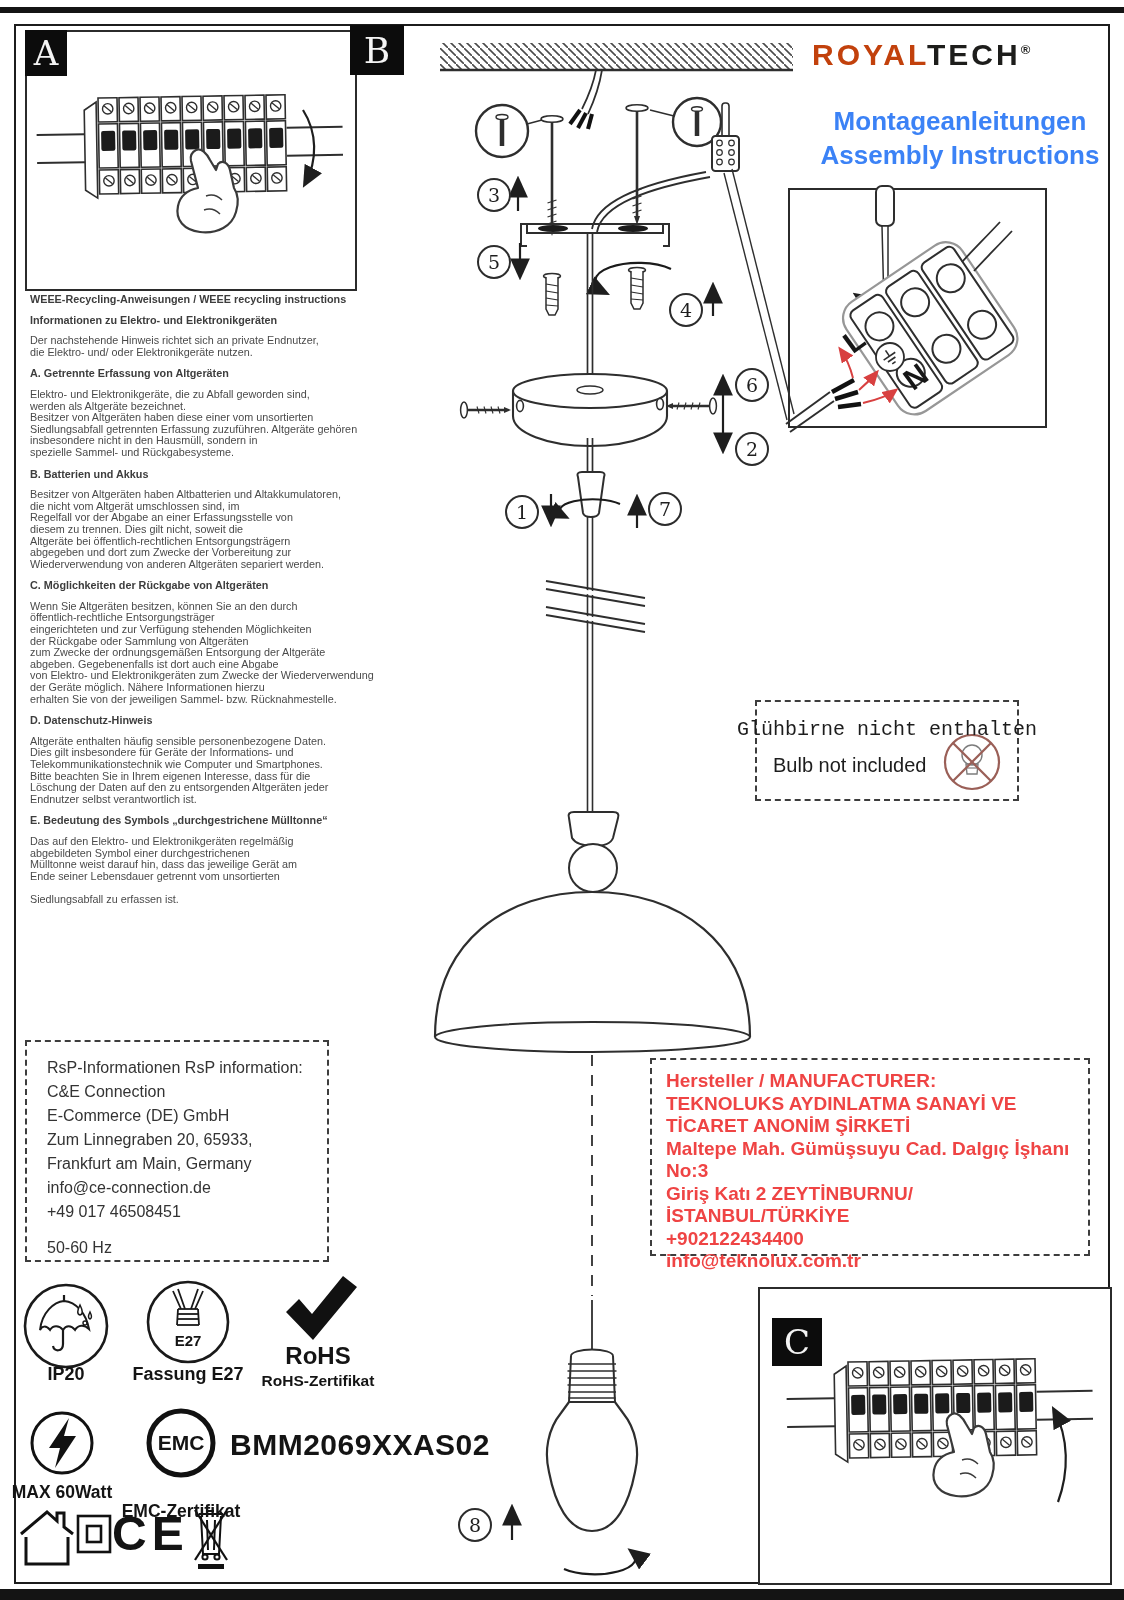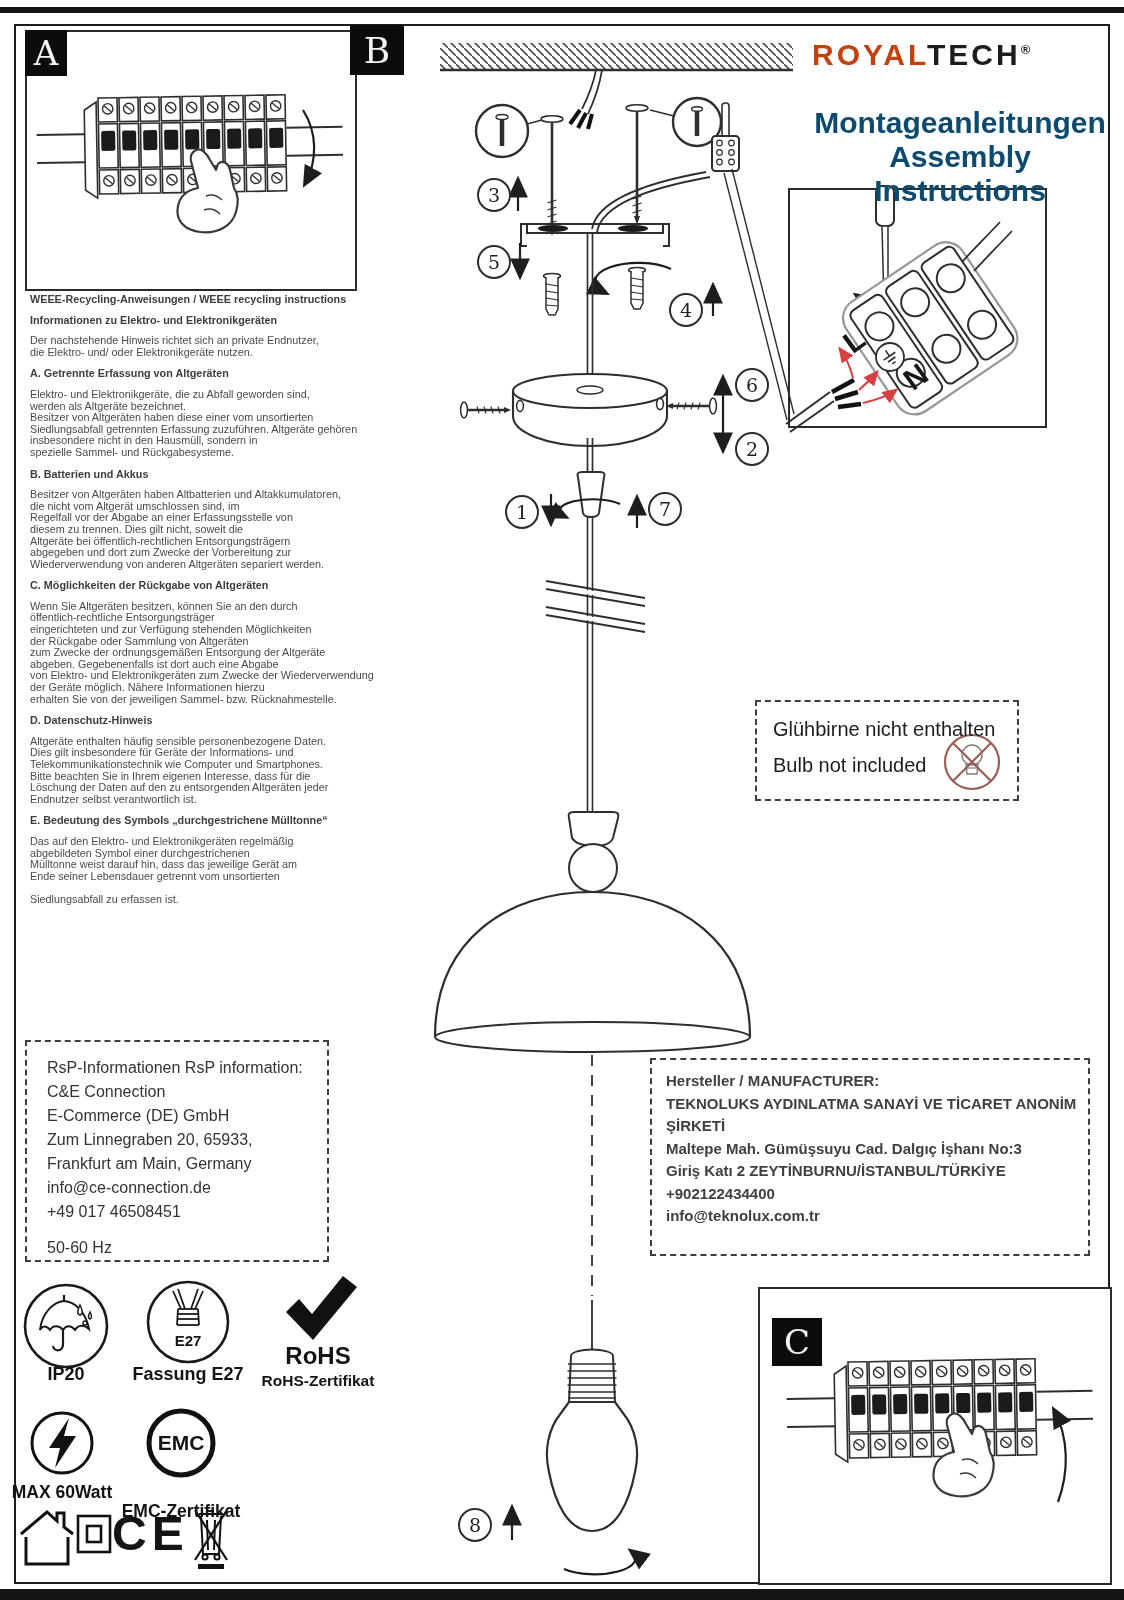--- a/index.html
+++ b/index.html
@@ -9,26 +9,26 @@
   .frame{position:absolute;left:14px;top:24px;width:1092px;height:1556px;border:2.4px solid #1c1c1c;}
   .solidbox{position:absolute;border:2.2px solid #2b2b2b;background:#fff;}
   .dashedbox{position:absolute;border:2.5px dashed #3d3d3d;background:#fff;box-sizing:border-box;}
   .seclabel{position:absolute;background:#0c0c0c;color:#f4f4f4;display:flex;align-items:center;justify-content:center;
             font-family:"DejaVu Serif",serif;font-weight:400;z-index:4;}
   .art{position:absolute;left:0;top:0;z-index:3;pointer-events:none;}
   .txt{position:absolute;z-index:5;}
   .step{position:absolute;z-index:5;width:30px;height:30px;border:2px solid #2c2c2c;border-radius:50%;background:#fff;
         display:flex;align-items:center;justify-content:center;font-family:"DejaVu Serif",serif;font-size:19px;color:#1e1e1e;}
   .brand{font-weight:bold;font-size:30px;letter-spacing:3px;white-space:nowrap;}
-  .title{font-weight:bold;font-size:30px;color:#0c4a6e;text-align:center;width:300px;}
+  .title{font-weight:bold;font-size:26px;color:#3b82f6;text-align:center;width:300px;}
   .weee{position:absolute;left:30px;top:294px;width:412px;z-index:5;color:#4a4a4a;font-size:10.8px;line-height:11.6px;}
   .weee .h{font-weight:bold;color:#3d3d3d;margin:0 0 9px 0;}
   .weee .b{margin:0 0 10px 0;white-space:pre-line;}
   .rsp{font-size:16px;line-height:24px;color:#333;}
-  .man{font-weight:bold;font-size:15px;line-height:22.5px;color:#404040;}
+  .man{font-weight:bold;font-size:19px;line-height:22.5px;color:#ef4444;}
   .bulbnote{font-size:20px;line-height:35px;color:#1d1d1d;}
   .certlab{position:absolute;z-index:5;font-weight:bold;color:#141414;text-align:center;}
   .rot{transform-origin:center;z-index:5;position:absolute;font-weight:bold;color:#161616;}
 </style>
 </head>
 <body>
 
 <div class="page">
 
   <div class="bar" style="top:7px;height:6px;"></div>
@@ -397,21 +397,21 @@
   <div class="step" style="left:669px;top:293px;">4</div>
   <div class="step" style="left:735px;top:368px;">6</div>
   <div class="step" style="left:735px;top:432px;">2</div>
   <div class="step" style="left:505px;top:495px;">1</div>
   <div class="step" style="left:648px;top:492px;">7</div>
   <div class="step" style="left:458px;top:1508px;">8</div>
 
   <div class="rot" style="left:845px;top:324px;font-size:30px;transform:rotate(-36deg);">L</div>
   <div class="rot" style="left:905px;top:360px;font-size:30px;transform:rotate(-36deg);">N</div>
 
-  <div class="txt bulbnote" style="left:773px;top:712px;">Glühbirne nicht enthalten</div>
+  <div class="txt bulbnote" style="left:737px;top:712px;font-family:Liberation Mono, monospace;">Glühbirne nicht enthalten</div>
   <div class="txt bulbnote" style="left:773px;top:748px;">Bulb not included</div>
 
   <div class="txt rsp" style="left:47px;top:1056px;width:270px;">
     <div>RsP-Informationen RsP information:</div>
     <div>C&amp;E Connection</div>
     <div>E-Commerce (DE) GmbH</div>
     <div>Zum Linnegraben 20, 65933,</div>
     <div>Frankfurt am Main, Germany</div>
     <div>info@ce-connection.de</div>
     <div>+49 017 46508451</div>
@@ -428,15 +428,16 @@
   </div>
 
   <div class="certlab" style="left:16px;top:1364px;width:100px;font-size:18px;">IP20</div>
   <div class="certlab" style="left:158px;top:1332px;width:60px;font-size:15px;">E27</div>
   <div class="certlab" style="left:118px;top:1364px;width:140px;font-size:18px;">Fassung E27</div>
   <div class="certlab" style="left:268px;top:1342px;width:100px;font-size:24px;">RoHS</div>
   <div class="certlab" style="left:248px;top:1372px;width:140px;font-size:15.5px;">RoHS-Zertifikat</div>
   <div class="certlab" style="left:-3px;top:1482px;width:130px;font-size:17.5px;">MAX 60Watt</div>
   <div class="certlab" style="left:146px;top:1431px;width:70px;font-size:21px;">EMC</div>
   <div class="certlab" style="left:111px;top:1482px;width:140px;font-size:17.5px;margin-top:19px;">EMC-Zertifikat</div>
+  <div class="certlab" style="left:230px;top:1428px;width:260px;font-size:30px;text-align:left;letter-spacing:0.5px;">BMM2069XXAS02</div>
   <div class="certlab" style="left:112px;top:1506px;width:120px;font-size:48px;text-align:left;letter-spacing:5px;">CE</div>
 
 </div>
 
 </body></html>

